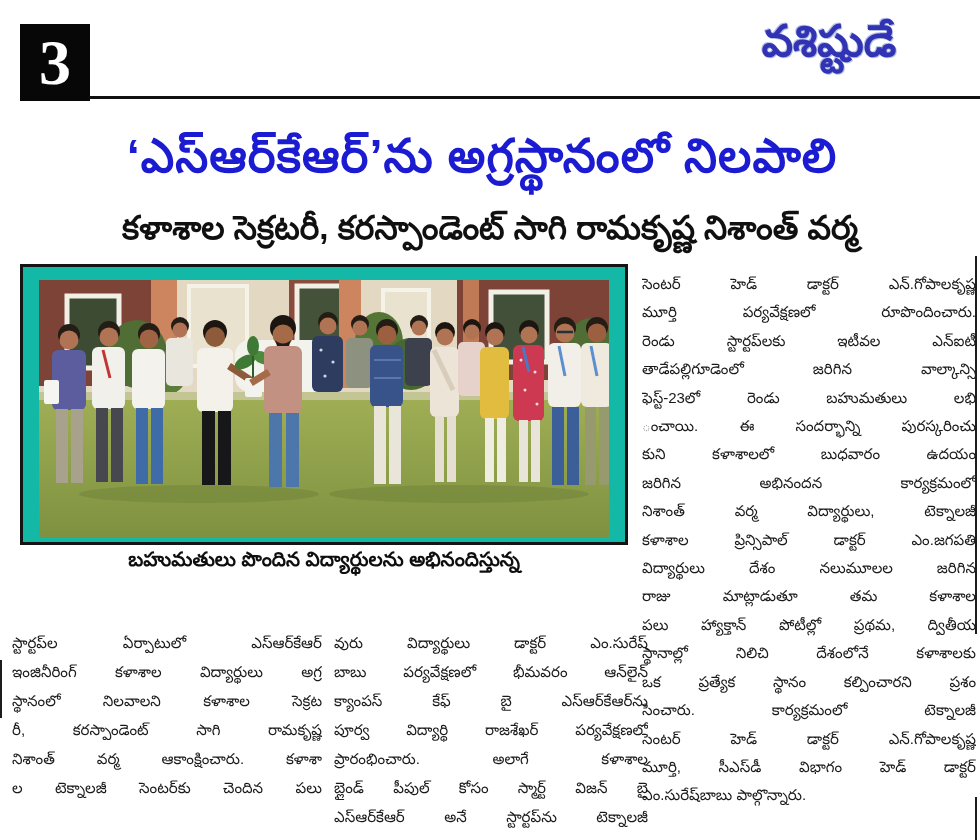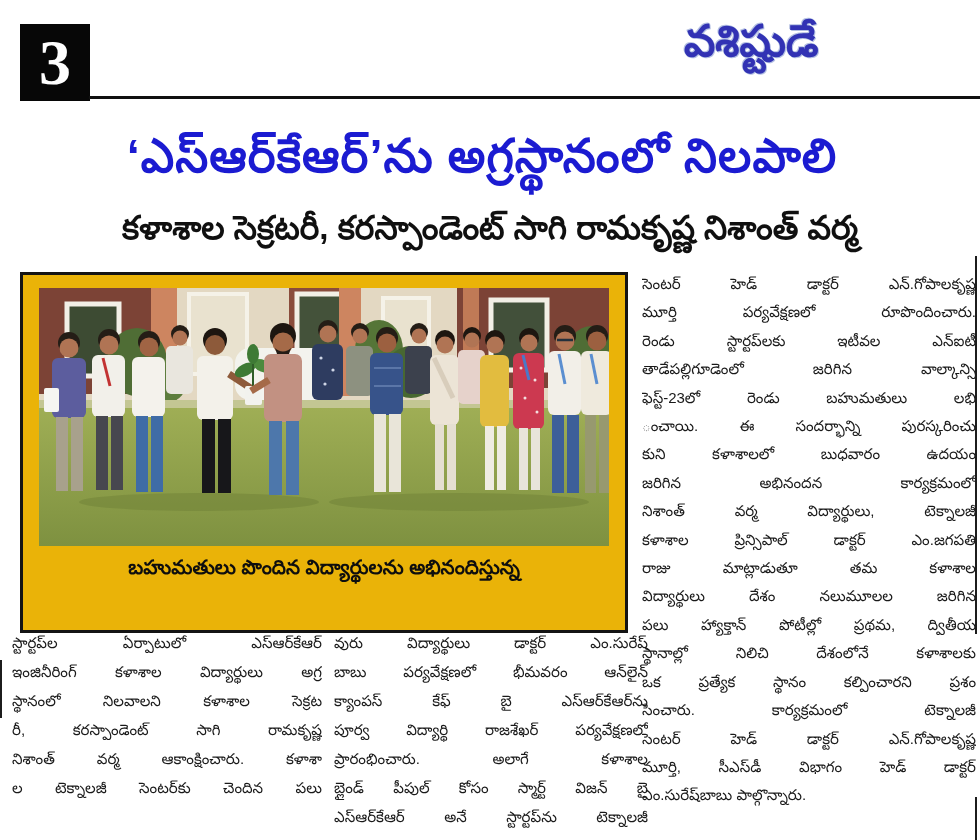--- a/index.html
+++ b/index.html
@@ -3,34 +3,34 @@
 <meta charset="utf-8">
 <style>
   html,body{margin:0;padding:0;background:#ffffff;}
   #page{position:relative;width:980px;height:840px;background:#ffffff;overflow:hidden;
         font-family:"Liberation Sans", sans-serif;color:#141414;}
 
   
   .page-num-box{position:absolute;left:20px;top:24px;width:70px;height:77px;background:#070707;
         display:flex;align-items:center;justify-content:center;}
   .page-num-box span{color:#ffffff;font-family:"Liberation Serif", serif;font-weight:700;font-size:64px;line-height:1;}
-  .masthead{position:absolute;right:6px;top:16px;width:290px;text-align:left;
+  .masthead{position:absolute;right:6px;top:16px;width:290px;text-align:center;
         font-size:44px;font-weight:700;color:#3232b4;
         text-shadow:0 0 1px #8fa3d6, 1px 1px 0 #b9c4e4, -1px -1px 0 #b9c4e4;}
   .header-rule{position:absolute;left:89px;top:96px;width:891px;height:3px;background:#101010;}
 
   
   .headline{position:absolute;left:2px;top:106px;width:960px;text-align:center;
         font-size:47px;line-height:100px;font-weight:700;color:#1b1bd1;letter-spacing:1px;}
   .subheadline{position:absolute;left:10px;top:204px;width:960px;text-align:center;
         font-size:33px;line-height:48px;font-weight:700;color:#101010;}
 
   
-  .photo-frame{position:absolute;left:20px;top:272px;width:608px;height:361px;
-        border:3px solid #141414;background:#eab308;box-sizing:border-box;
+  .photo-frame{position:absolute;left:20px;top:264px;width:608px;height:281px;
+        border:3px solid #141414;background:#14b8a6;box-sizing:border-box;
         padding:13px 16px 0 16px;}
   .photo-frame svg{display:block;margin:0 auto;}
   .caption{margin-top:5px;text-align:center;font-weight:700;font-size:20px;line-height:33px;color:#0e0e0e;}
 
   
   .tcol{position:absolute;font-size:15px;color:#191919;overflow:hidden;}
   .tline{text-align:justify;text-align-last:justify;}
   .col-right{left:642px;top:270px;width:334px;height:570px;line-height:28.4px;}
   .col-right .tline:last-child{text-align-last:left;}
   .col-left{left:12px;top:628px;width:310px;height:210px;line-height:29px;}
@@ -245,22 +245,22 @@
       <div class="tline">సెంటర్ హెడ్ డాక్టర్ ఎన్.గోపాలకృష్ణ</div>
       <div class="tline">మూర్తి పర్యవేక్షణలో రూపొందించారు.</div>
       <div class="tline">రెండు స్టార్టప్‌లకు ఇటీవల ఎన్‌ఐటీ</div>
       <div class="tline">తాడేపల్లిగూడెంలో జరిగిన వాల్కాన్సి</div>
       <div class="tline">ఫెస్ట్-23లో రెండు బహుమతులు లభి</div>
       <div class="tline">ంచాయి. ఈ సందర్భాన్ని పురస్కరించు</div>
       <div class="tline">కుని కళాశాలలో బుధవారం ఉదయం</div>
       <div class="tline">జరిగిన అభినందన కార్యక్రమంలో</div>
       <div class="tline">నిశాంత్ వర్మ విద్యార్థులు, టెక్నాలజీ</div>
       <div class="tline">కళాశాల ప్రిన్సిపాల్ డాక్టర్ ఎం.జగపతి</div>
+      <div class="tline">విద్యార్థులు దేశం నలుమూలల జరిగిన</div>
       <div class="tline">రాజు మాట్లాడుతూ తమ కళాశాల</div>
-      <div class="tline">విద్యార్థులు దేశం నలుమూలల జరిగిన</div>
       <div class="tline">పలు హ్యాక్తాన్ పోటీల్లో ప్రథమ, ద్వితీయ</div>
       <div class="tline">స్థానాల్లో నిలిచి దేశంలోనే కళాశాలకు</div>
       <div class="tline">ఒక ప్రత్యేక స్థానం కల్పించారని ప్రశం</div>
       <div class="tline">సించారు. కార్యక్రమంలో టెక్నాలజీ</div>
       <div class="tline">సెంటర్ హెడ్ డాక్టర్ ఎన్.గోపాలకృష్ణ</div>
       <div class="tline">మూర్తి, సీఎస్‌డీ విభాగం హెడ్ డాక్టర్</div>
       <div class="tline">ఎం.సురేష్‌బాబు పాల్గొన్నారు.</div>
     </div>
 
   <div class="tcol col-left">

